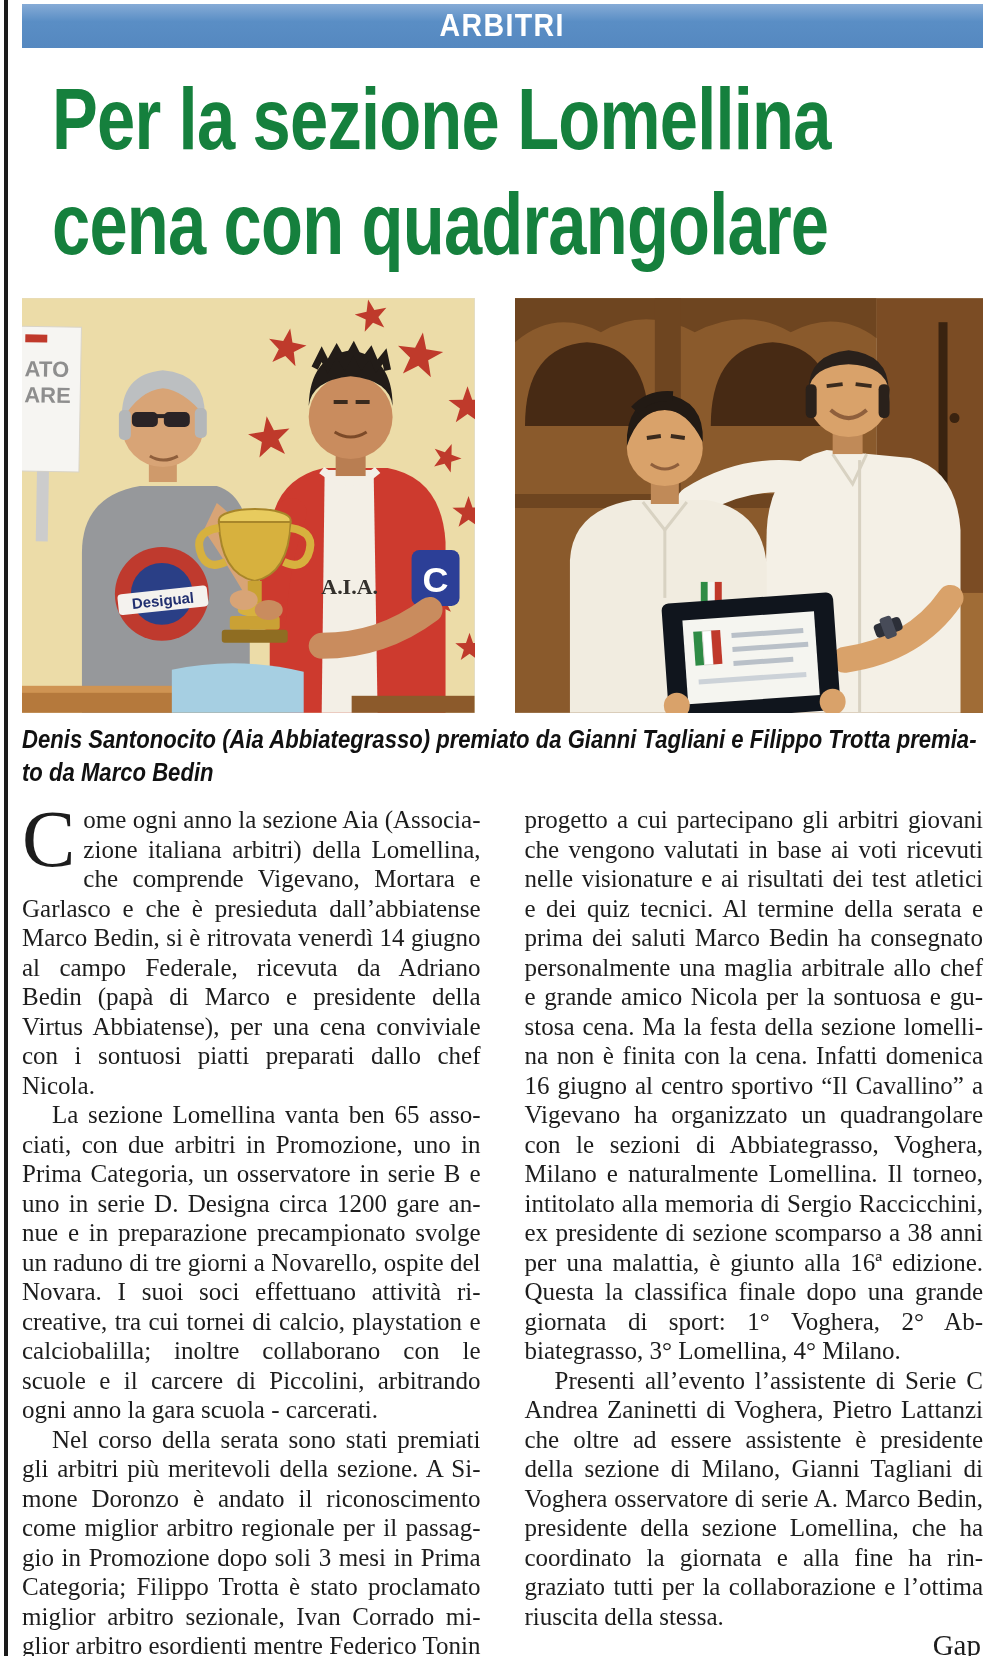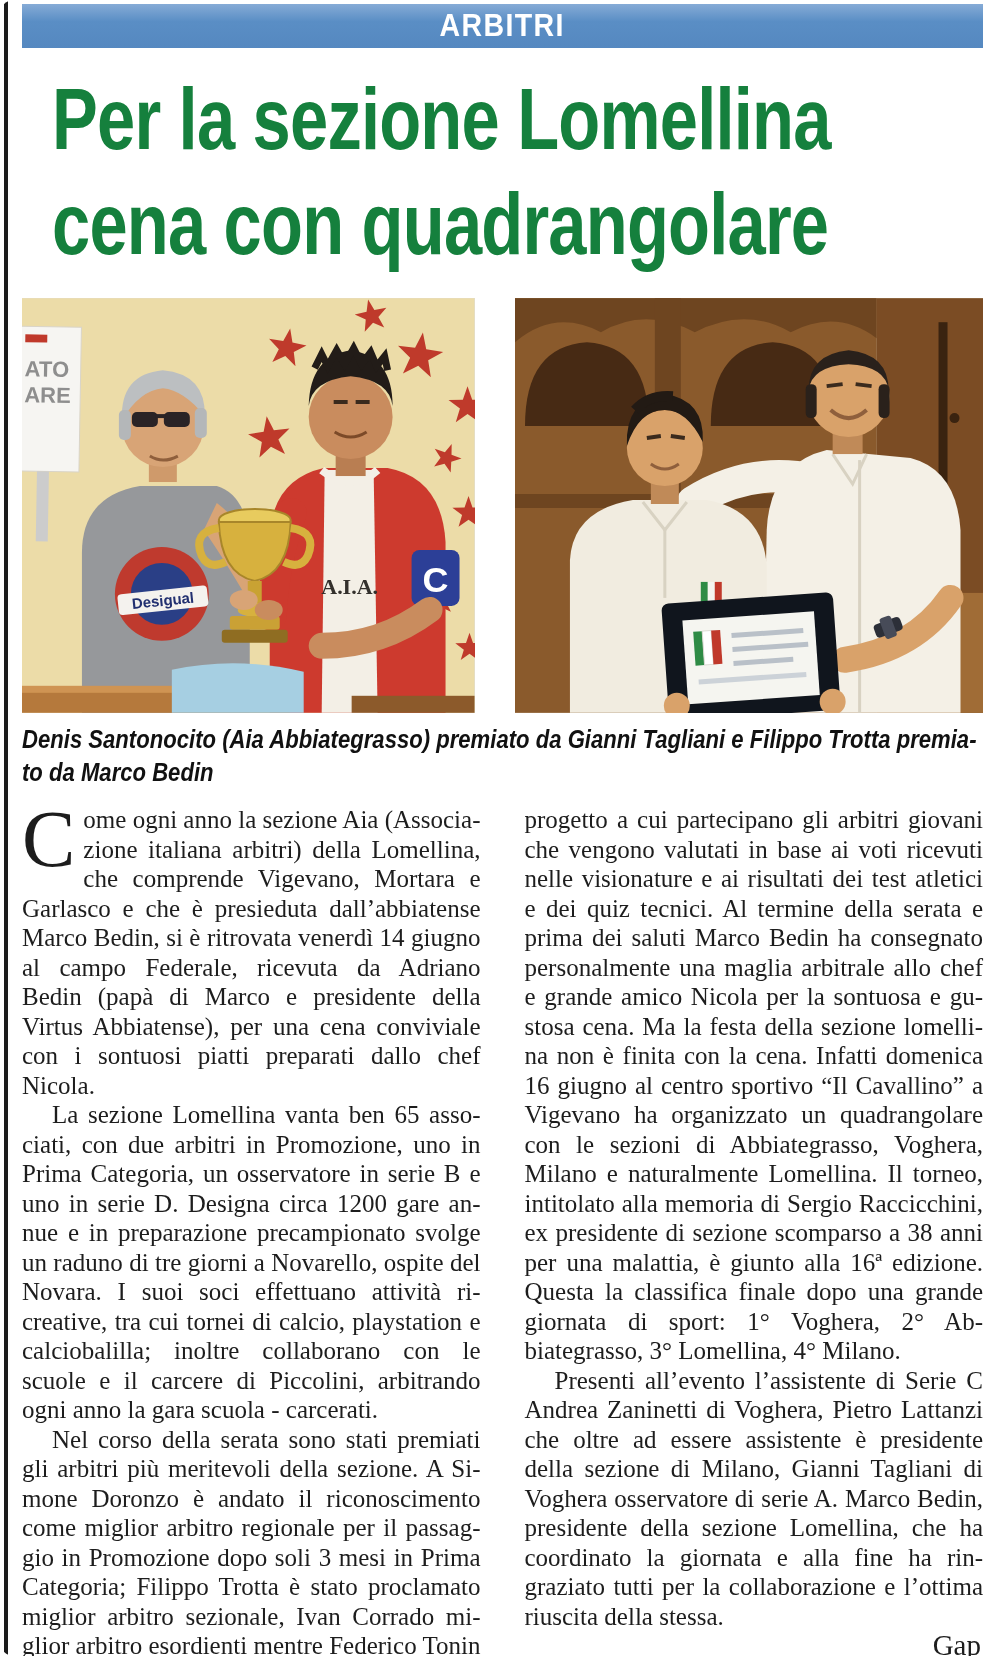--- a/index.html
+++ b/index.html
@@ -1,17 +1,17 @@
 <!DOCTYPE html>
 <html><head>
 <meta charset="utf-8">
 <style>
   html,body{margin:0;padding:0;background:#ffffff;}
   .page{position:relative;width:996px;height:1656px;background:#ffffff;overflow:hidden;
-        font-family:"Liberation Serif", serif;color:#1d1d1d;border-radius:14px;}
+        font-family:"Liberation Serif", serif;color:#1d1d1d;}
   .left-rule{position:absolute;left:4px;top:0;bottom:0;width:4px;background:#1b1b1b;}
   .content{position:absolute;left:22px;right:13px;top:4px;}
   .section-bar{height:44px;background:linear-gradient(180deg,#86abd6 0%,#5a8ec5 40%,#5588c0 100%);
         display:flex;align-items:center;justify-content:center;}
   .section-label{font-family:"Liberation Sans", sans-serif;font-weight:bold;font-size:31px;
         color:#ffffff;letter-spacing:1.5px;transform:scaleX(0.92);}
   .headline{margin:18px 0 8px 30px;color:#15803d;}
   .headline .hline{font-family:"Liberation Sans", sans-serif;font-weight:bold;font-size:88px;
         line-height:105px;letter-spacing:-1px;white-space:nowrap;transform:scaleX(0.78);
         transform-origin:left center;}

